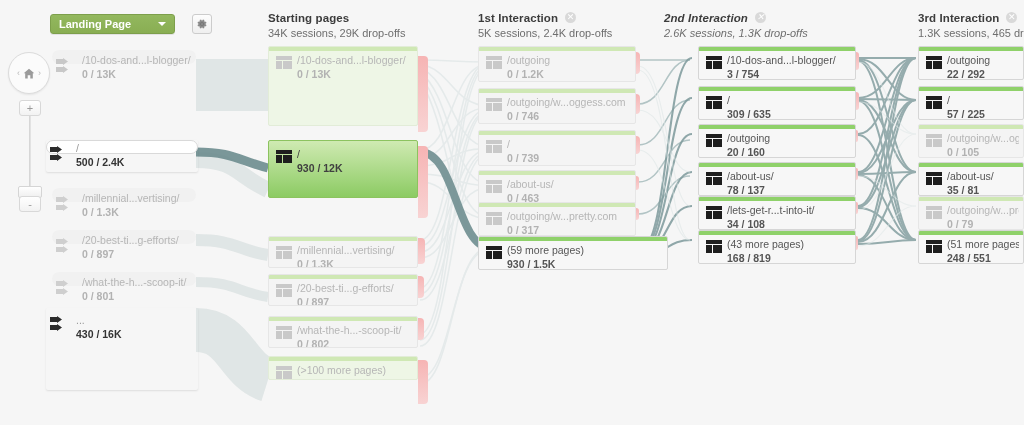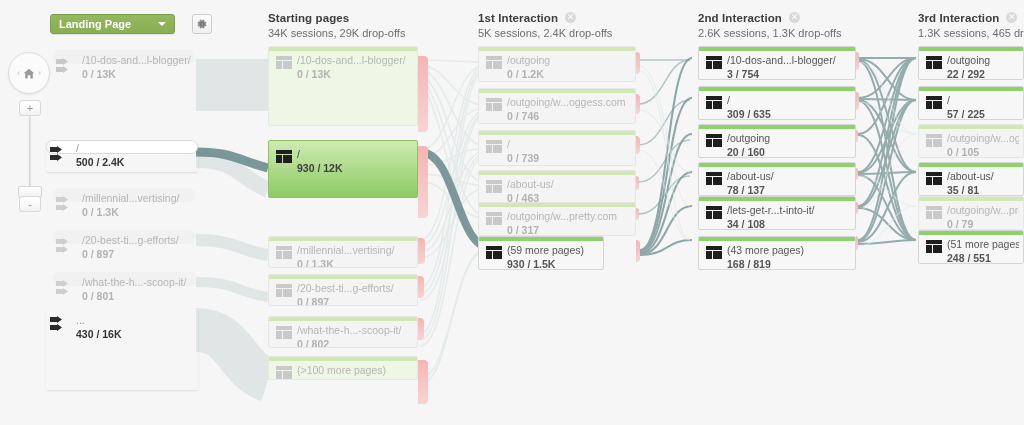--- a/index.html
+++ b/index.html
@@ -256,21 +256,21 @@
   </div>
 
   <div class="col-head" style="left:478px;">
     <div class="ch-row">
       <div class="ch-title">1st Interaction</div>
       <div class="close-x">✕</div>
     </div>
     <div class="ch-sub">5K sessions, 2.4K drop-offs</div>
   </div>
 
-  <div class="col-head" style="left:698px;">
+  <div class="col-head" style="left:664px;font-style:italic;">
     <div class="ch-row">
       <div class="ch-title">2nd Interaction</div>
       <div class="close-x">✕</div>
     </div>
     <div class="ch-sub">2.6K sessions, 1.3K drop-offs</div>
   </div>
 
   <div class="col-head" style="left:918px;">
     <div class="ch-row">
       <div class="ch-title">3rd Interaction</div>
@@ -542,21 +542,21 @@
           <rect y="5" width="6" height="8" fill="#c9c9c9"></rect>
           <rect x="7" y="5" width="9" height="8" fill="#c9c9c9"></rect>
       </svg>
       <div class="label">
         <div class="ltext">/outgoing/w...pretty.com</div>
         <div class="lnum">0 / 317</div>
       </div>
     </div>
   </div>
 
-  <div class="node sel" style="left:478px; top:236px; width:126px; height:34px;">
+  <div class="node sel" style="left:478px; top:236px; width:190px; height:34px;">
     <div class="body">
       <div class="topbar"></div>
       <svg class="pgicon" width="16" height="13" viewBox="0 0 16 13">
         <rect width="16" height="4" fill="#1e1e1e"></rect>
           <rect y="5" width="6" height="8" fill="#1e1e1e"></rect>
           <rect x="7" y="5" width="9" height="8" fill="#1e1e1e"></rect>
       </svg>
       <div class="label">
         <div class="ltext">(59 more pages)</div>
         <div class="lnum">930 / 1.5K</div>
@@ -632,21 +632,21 @@
           <rect y="5" width="6" height="8" fill="#1e1e1e"></rect>
           <rect x="7" y="5" width="9" height="8" fill="#1e1e1e"></rect>
       </svg>
       <div class="label">
         <div class="ltext">/lets-get-r...t-into-it/</div>
         <div class="lnum">34 / 108</div>
       </div>
     </div>
   </div>
 
-  <div class="node sel" style="left:698px; top:236px; width:158px; height:34px;">
+  <div class="node sel" style="left:698px; top:230px; width:158px; height:34px;">
     <div class="body">
       <div class="topbar"></div>
       <svg class="pgicon" width="16" height="13" viewBox="0 0 16 13">
         <rect width="16" height="4" fill="#1e1e1e"></rect>
           <rect y="5" width="6" height="8" fill="#1e1e1e"></rect>
           <rect x="7" y="5" width="9" height="8" fill="#1e1e1e"></rect>
       </svg>
       <div class="label">
         <div class="ltext">(43 more pages)</div>
         <div class="lnum">168 / 819</div>

